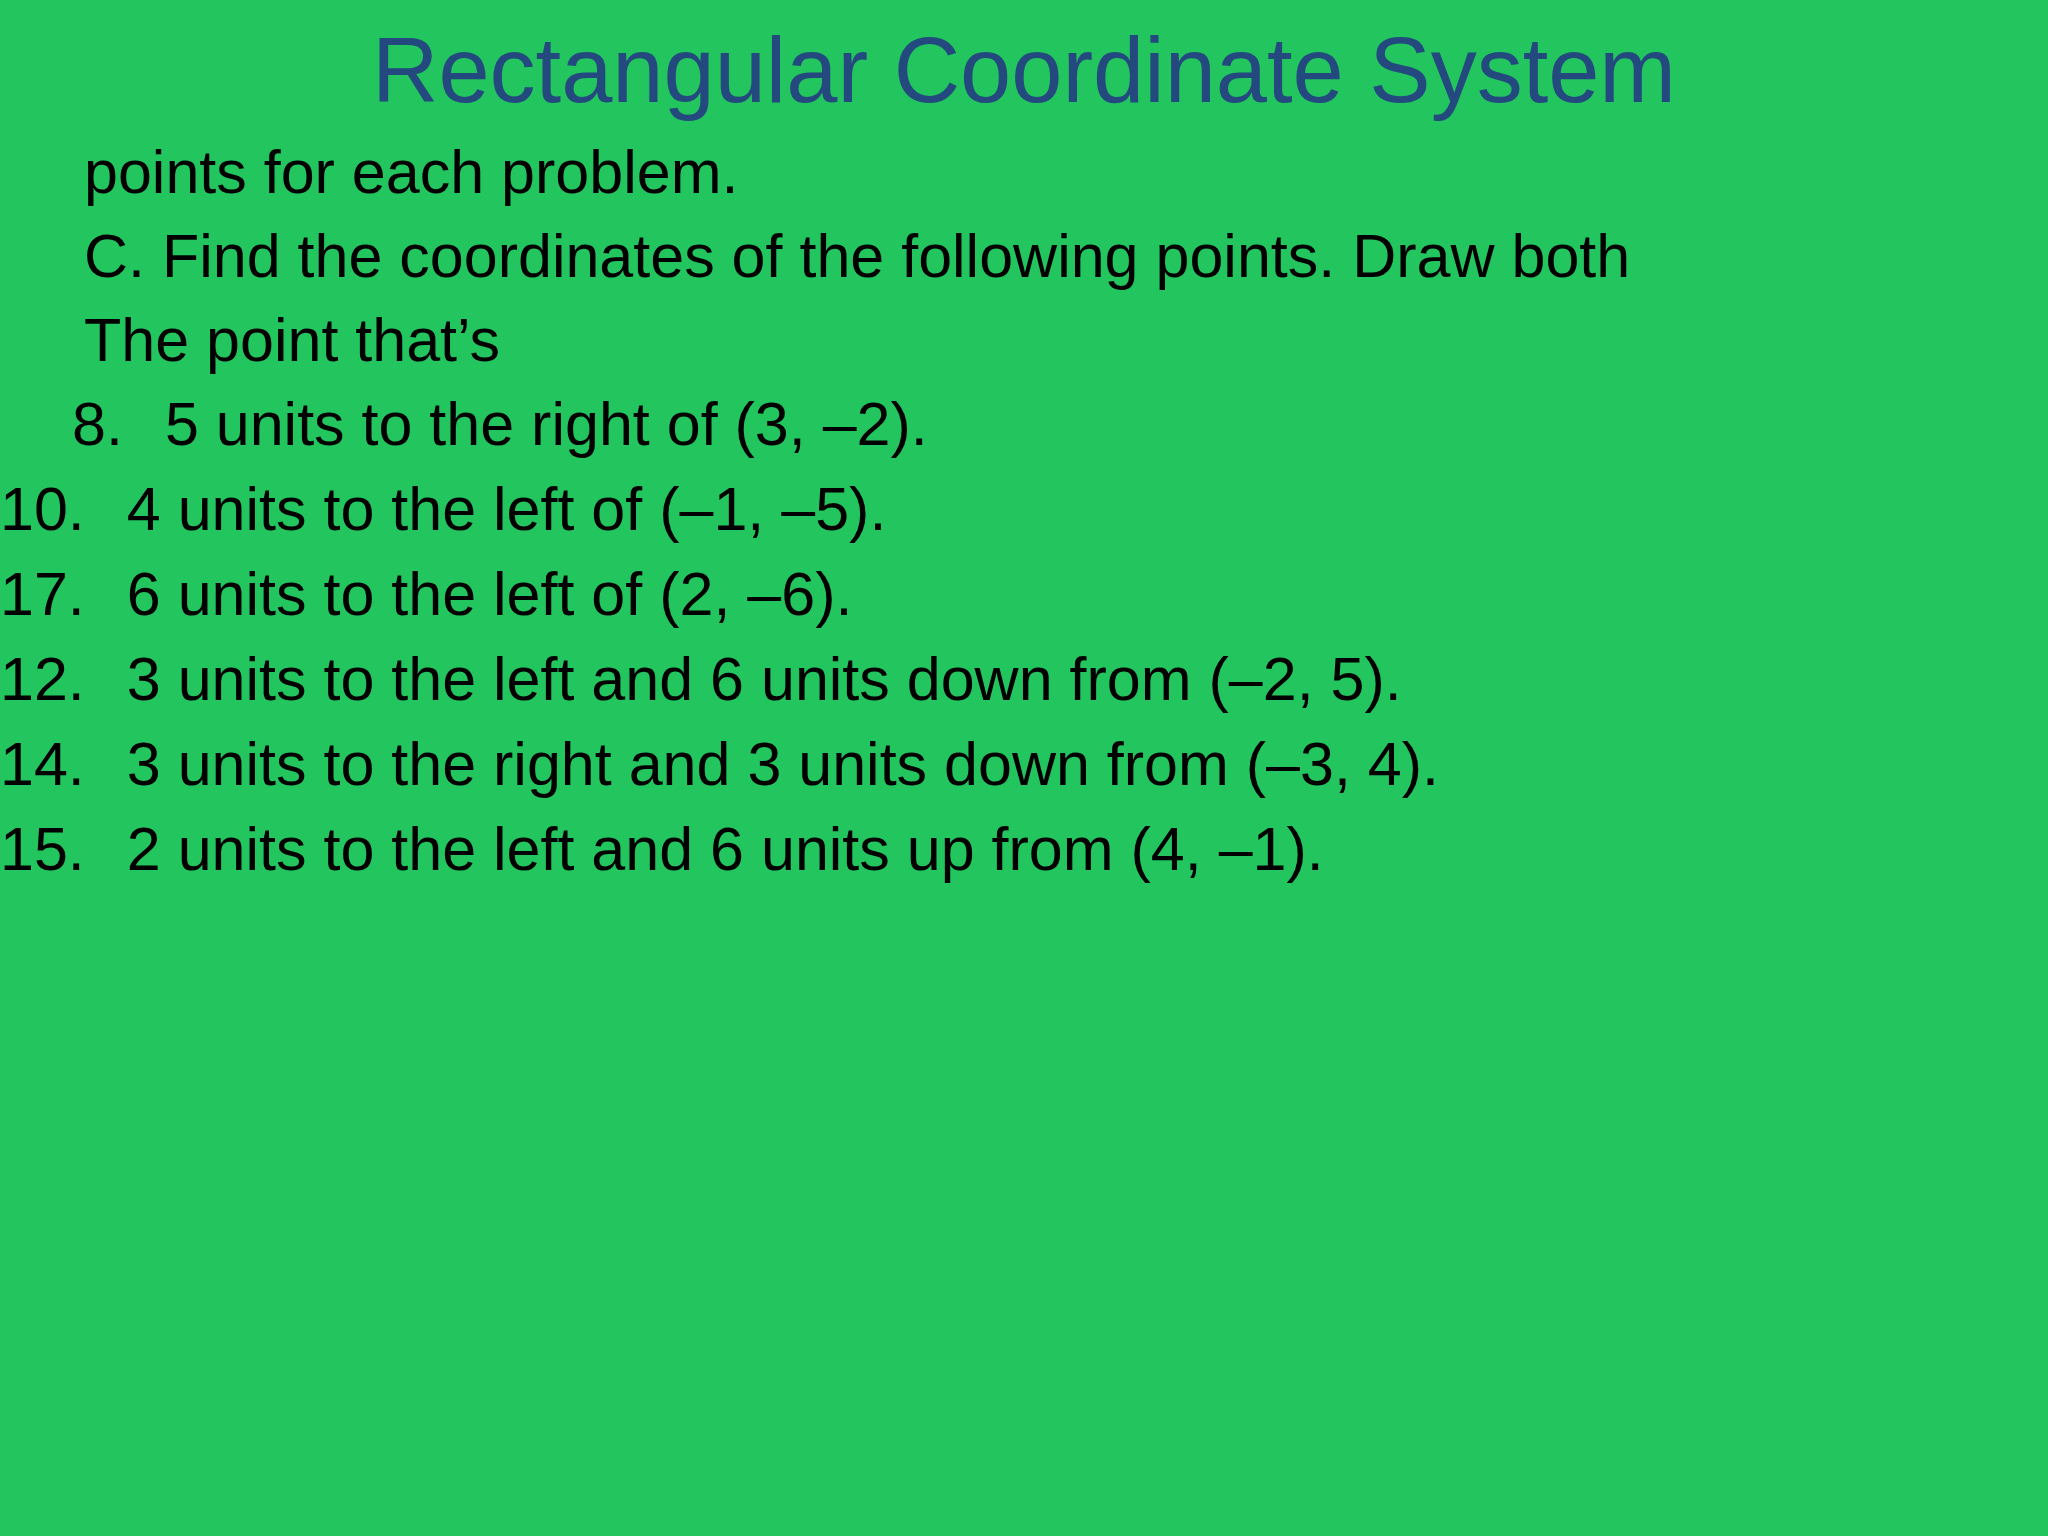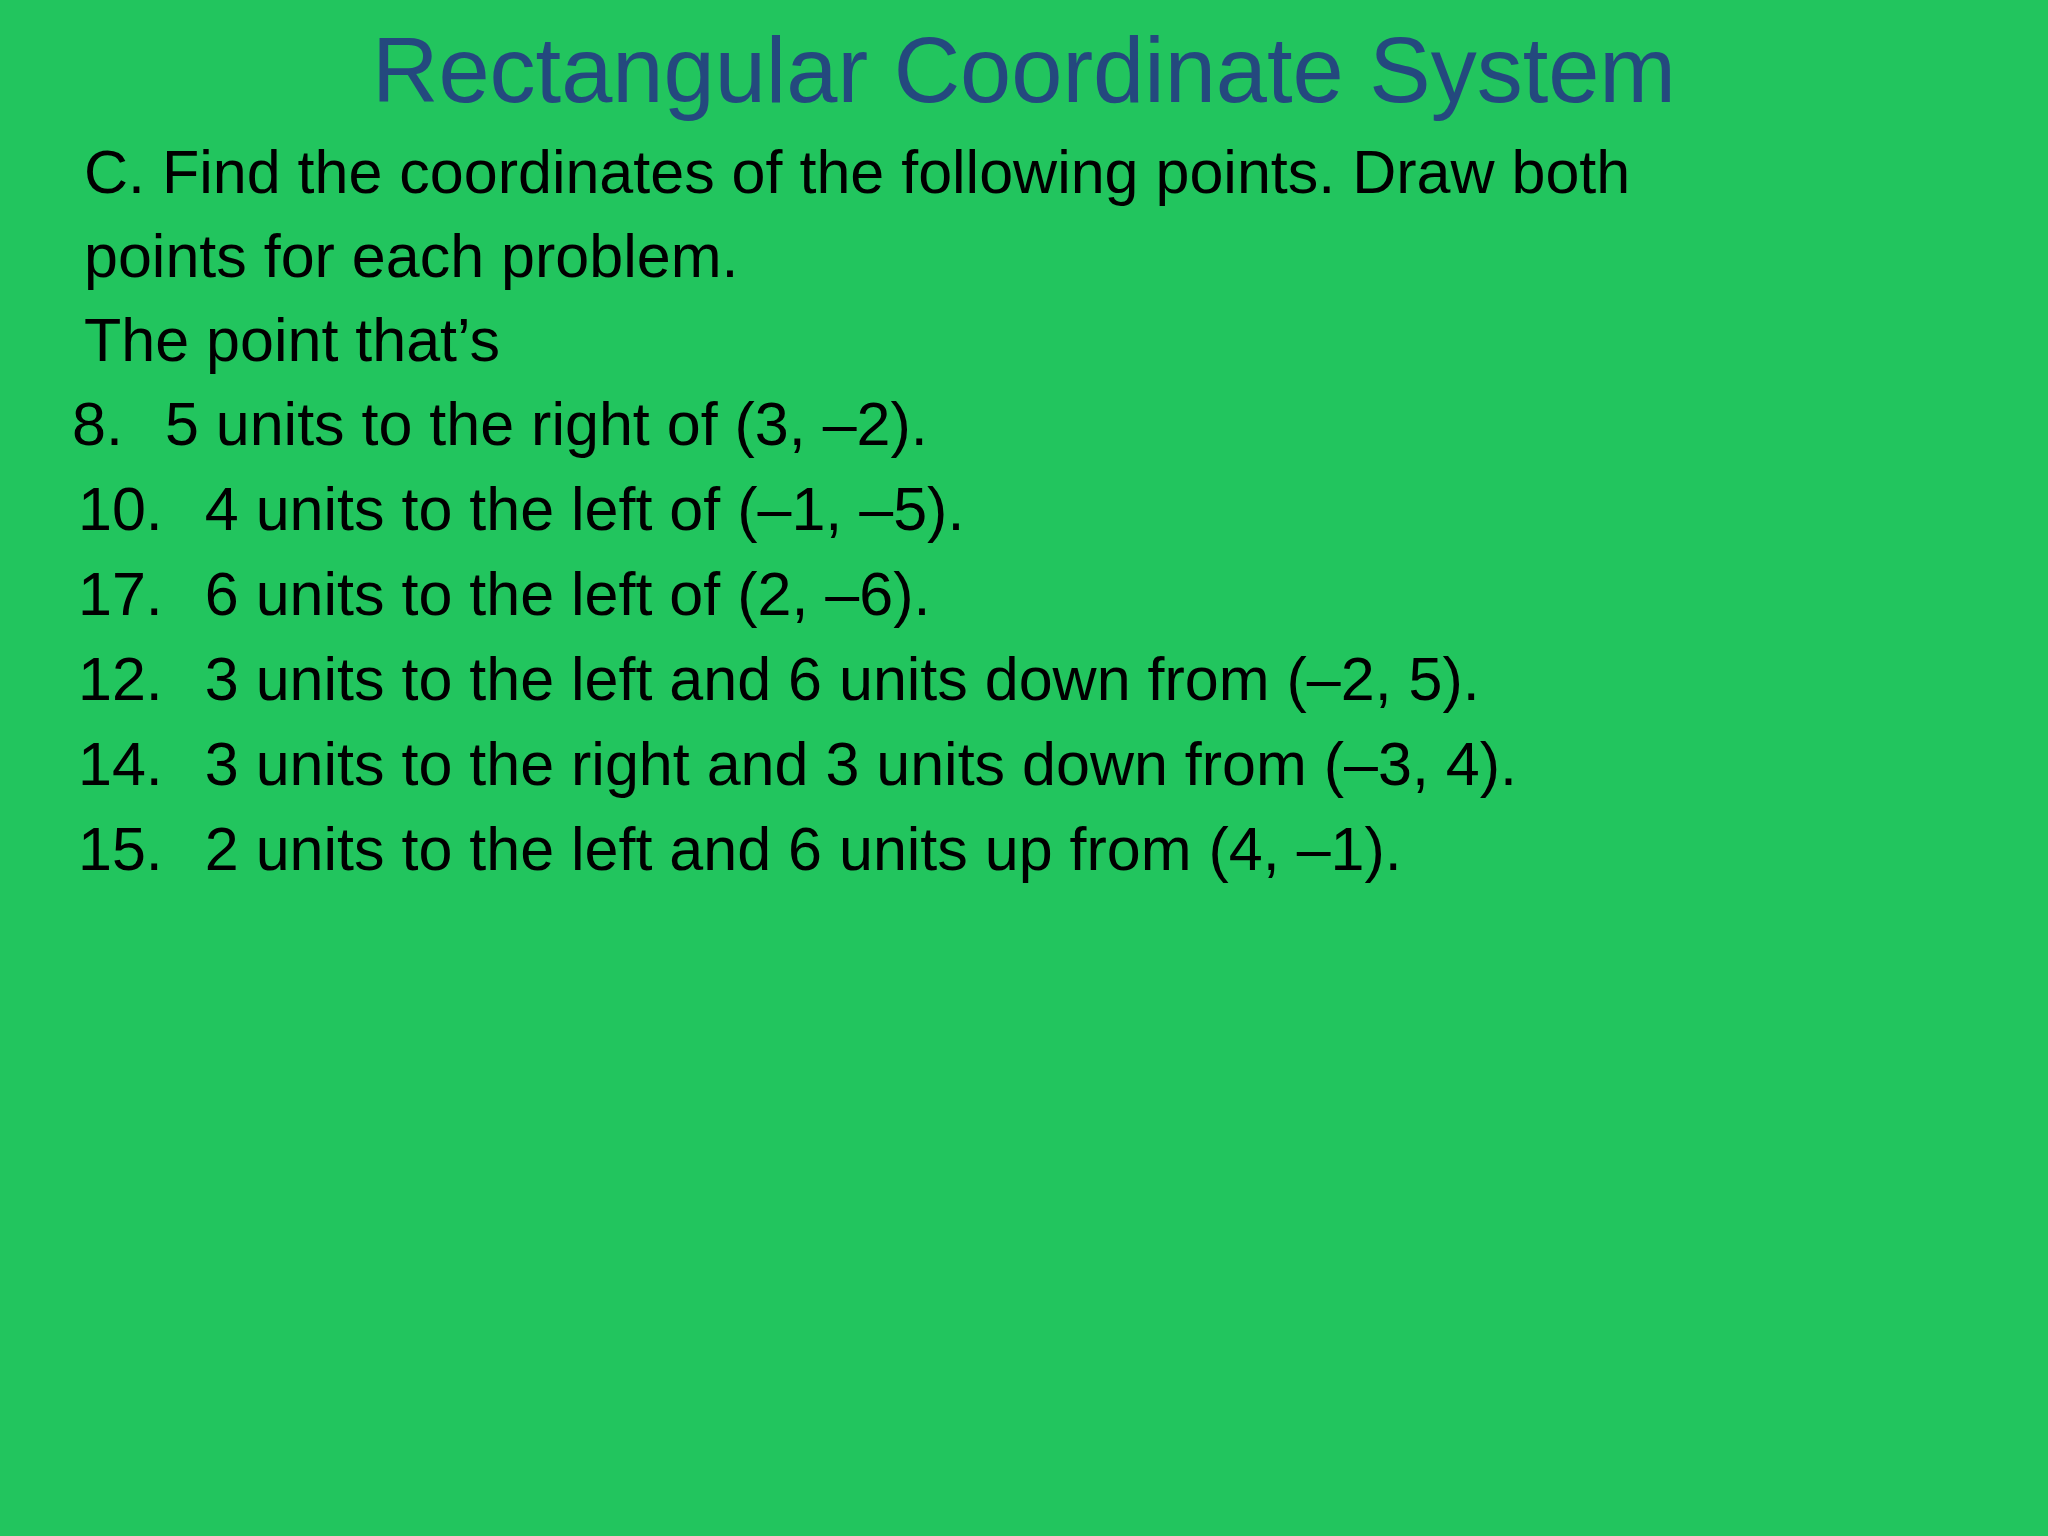--- a/index.html
+++ b/index.html
@@ -32,21 +32,20 @@
     margin-top: 8px;
     font-size: 61px;
     color: #000000;
   }
   .intro-line, .lead-in {
     margin-left: 84px;
     line-height: 84px;
     white-space: nowrap;
   }
   .problem {
-    padding-left: 78px;
     line-height: 85px;
     white-space: nowrap;
   }
   .problem.sd {
     padding-left: 72px;
   }
   .problem.tight {
     margin-top: -13px;
   }
   .num {
@@ -56,23 +55,23 @@
 </style>
 </head>
 <body>
 
 <div class="slide" style="background: #22c55e;">
 
   <h1 class="title" style="color: rgb(36, 73, 126);">Rectangular Coordinate System</h1>
 
   <div class="content" style="color: rgb(0, 0, 0);">
 
+    <div class="intro-line">points for each problem.</div>
+
     <div class="intro-line">C. Find the coordinates of the following points. Draw both</div>
-
-    <div class="intro-line">points for each problem.</div>
 
     <div class="lead-in">The point that’s</div>
 
     <div class="problem sd">
       <span class="num">8.</span><span class="txt">5 units to the right of (3, –2).</span>
     </div>
 
 
     <div class="problem">
       <span class="num">10.</span><span class="txt">4 units to the left of (–1, –5).</span>

